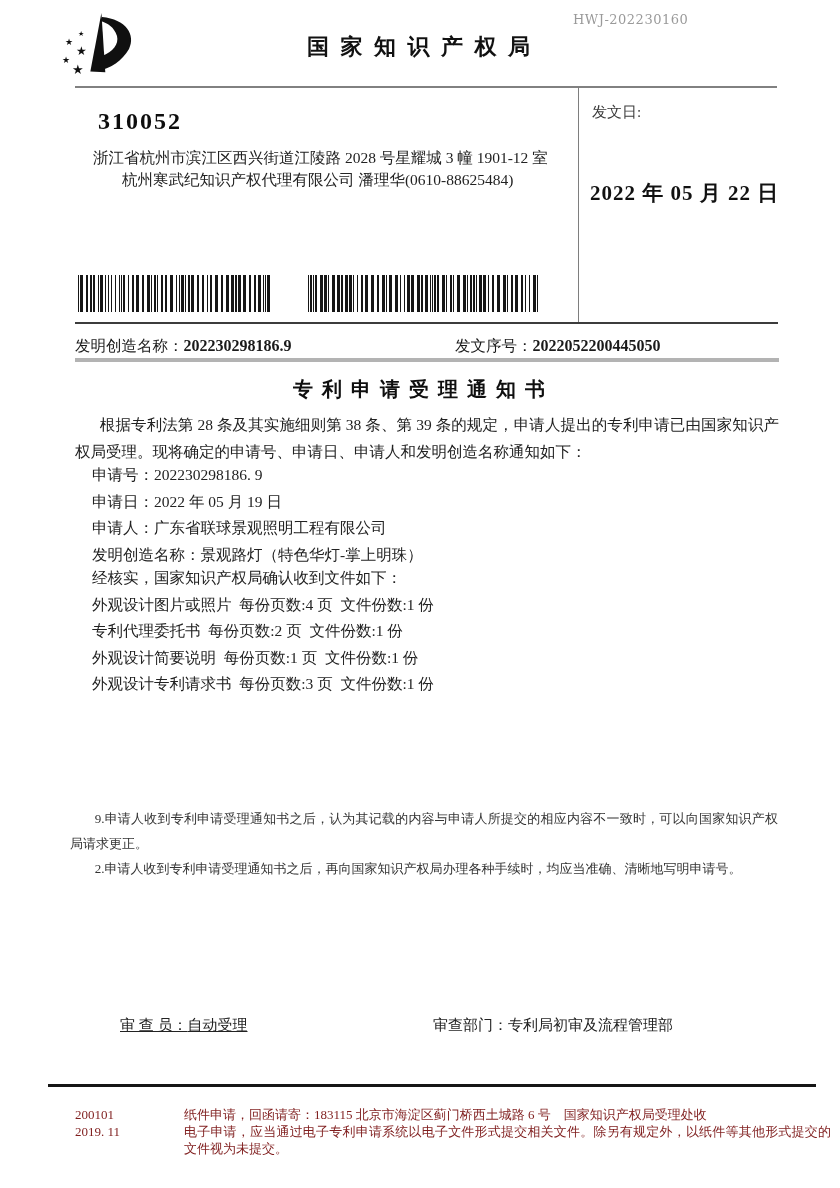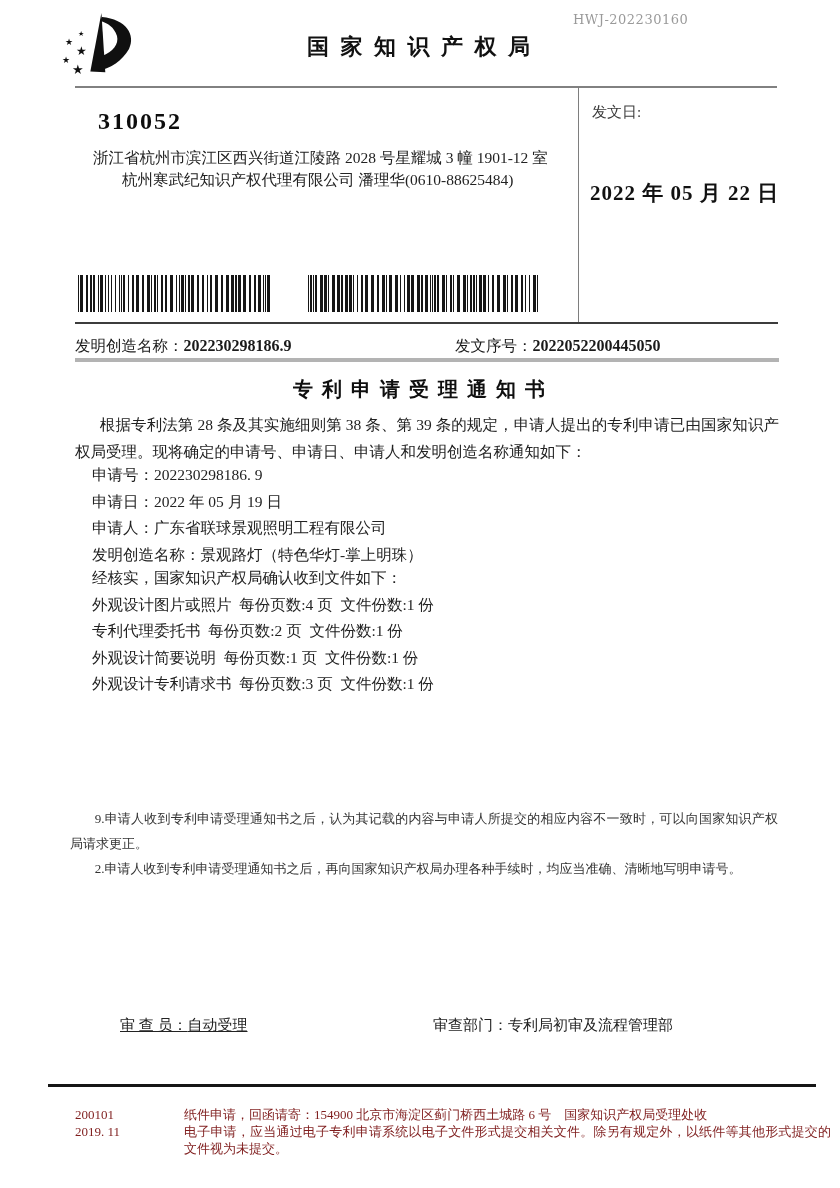--- a/index.html
+++ b/index.html
@@ -251,21 +251,21 @@
     </div>
     <div class="dept">
       <span>审查部门：</span><span>专利局初审及流程管理部</span>
     </div>
   </div>
 
   <div class="abs rule-footer"></div>
   <div class="abs footer">
     <div class="frow">
       <div class="fcode">200101</div>
-      <div class="ftext">纸件申请，回函请寄：154900  北京市海淀区蓟门桥西土城路 6 号　国家知识产权局受理处收</div>
+      <div class="ftext">纸件申请，回函请寄：183115  北京市海淀区蓟门桥西土城路 6 号　国家知识产权局受理处收</div>
     </div>
     <div class="frow">
       <div class="fcode">2019. 11</div>
       <div class="ftext">电子申请，应当通过电子专利申请系统以电子文件形式提交相关文件。除另有规定外，以纸件等其他形式提交的文件视为未提交。</div>
     </div>
   </div>
 
 </div>
 
 </body></html>

